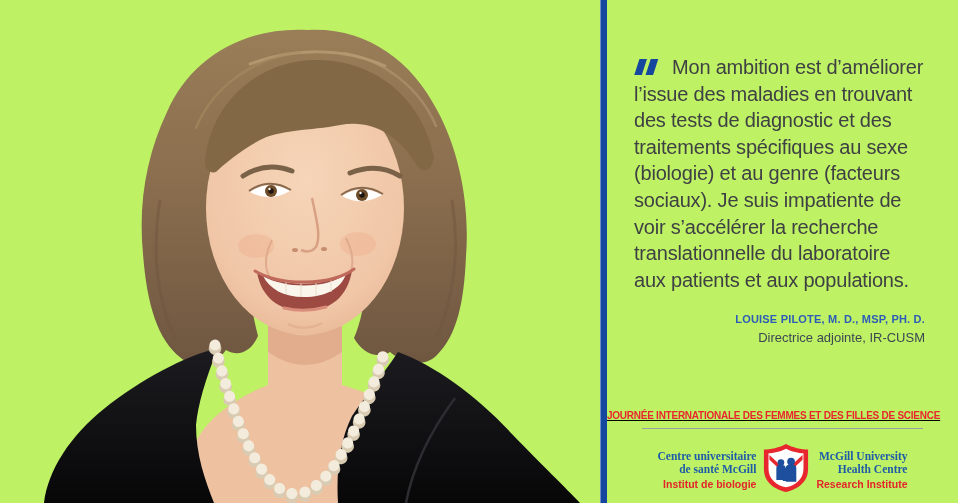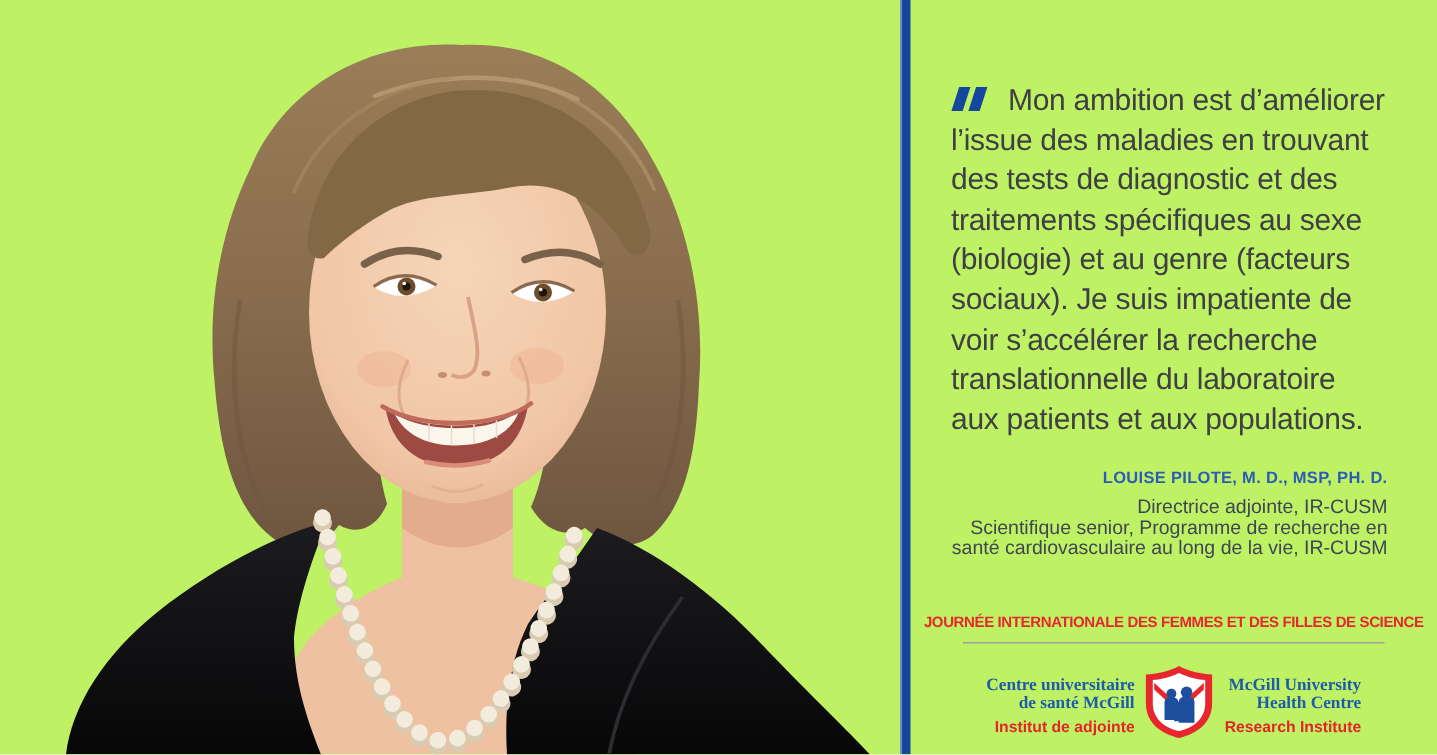--- a/index.html
+++ b/index.html
@@ -12,21 +12,21 @@
   .divider{position:absolute;left:600px;top:0;width:7px;height:503px;
            background:linear-gradient(90deg,#6d8ec9 0 1.5px,#15479e 1.5px);}
   
   .panel{position:absolute;left:607px;top:0;width:351px;height:503px;}
   .quote{position:absolute;top:54px;left:27px;width:293px;
          font-size:20px;line-height:26.6px;color:#3f4043;letter-spacing:-0.2px;}
   .qicon{display:inline-block;vertical-align:baseline;margin-right:13px;position:relative;top:1px;}
   .attrib{position:absolute;top:313px;right:33px;width:292px;text-align:right;}
   .attrib .name{font-size:11px;font-weight:bold;color:#2c5cb8;letter-spacing:0.2px;margin-bottom:6px;}
   .attrib .role{font-size:13px;line-height:13.6px;color:#3d4653;}
-  .banner{position:absolute;top:410px;left:0;width:351px;text-align:center;}
+  .banner{position:absolute;top:410px;left:0;width:351px;text-decoration:underline;}
   .banner .btxt{font-size:10px;font-weight:bold;color:#e8262d;letter-spacing:-0.25px;white-space:nowrap;}
   .banner .bline{margin:7px auto 0;width:281px;height:0;
                  border-top:1.5px solid #9aa0a4;}
   .logos{position:absolute;top:443px;left:0;width:351px;display:flex;align-items:center;justify-content:center;}
   .logo-fr{text-align:right;margin-right:7px;}
   .logo-en{text-align:right;margin-left:7px;}
   .logo-serif{font-family:"Liberation Serif", serif;font-weight:bold;color:#1e5ba8;
               font-size:11.5px;line-height:12.5px;}
   .logo-sub{font-weight:bold;color:#e4242b;font-size:10.5px;line-height:12px;margin-top:3px;}
   .shield{flex:0 0 auto;}
@@ -135,33 +135,32 @@
         <svg width="25" height="16" viewBox="0 0 26 17" fill="#15479e">
           <path d="M5.5 0 H13.5 L8 17 H0 Z"></path>
           <path d="M17.5 0 H25.5 L20 17 H12 Z"></path>
         </svg>
       </span><span>Mon ambition est d’améliorer l’issue des maladies en trouvant des tests de diagnostic et des traitements spécifiques au sexe (biologie) et au genre (facteurs sociaux). Je suis impatiente de voir s’accélérer la recherche translationnelle du laboratoire aux patients et aux populations.</span>
     </div>
 
     <div class="attrib">
       <div class="name">LOUISE PILOTE, M. D., MSP, PH. D.</div>
       <div class="role">Directrice adjointe, IR-CUSM</div>
-      <div class="role">Scientifique senior, Programme de recherche en santé cardiovasculaire au long de la vie, IR-CUSM</div>
     </div>
 
     <div class="banner">
       <div class="btxt">JOURNÉE INTERNATIONALE DES FEMMES ET DES FILLES DE SCIENCE</div>
       <div class="bline"></div>
     </div>
 
     <div class="logos">
       <div class="logo-fr">
         <div class="logo-serif">Centre universitaire</div>
         <div class="logo-serif">de santé McGill</div>
-        <div class="logo-sub">Institut de adjointe</div>
+        <div class="logo-sub">Institut de biologie</div>
       </div>
 
       <div class="shield">
         <svg width="46" height="50" viewBox="0 0 50 54">
           <path d="M25 1 C32 5 42 7 49 7 L49 28 C49 42 38 50 25 53 C12 50 1 42 1 28 L1 7 C8 7 18 5 25 1 Z" fill="#e8262d"></path>
           <path d="M25 6 C31 9 39 11 44 11 L44 28 C44 39 35 46 25 48 C15 46 6 39 6 28 L6 11 C11 11 19 9 25 6 Z" fill="#ffffff"></path>
           <path d="M7 13 L21 26 L21 31 L7 18 Z" fill="#e8262d"></path>
           <path d="M43 13 L29 26 L29 31 L43 18 Z" fill="#e8262d"></path>
           <g fill="#1d4f9e">
             <circle cx="19.5" cy="21" r="3.6"></circle>

